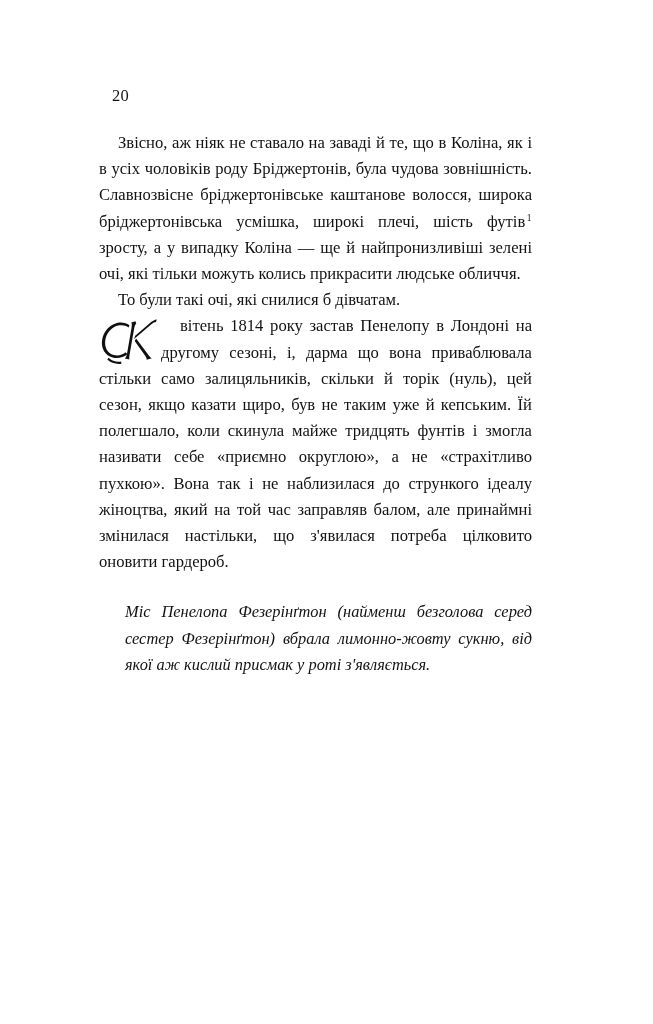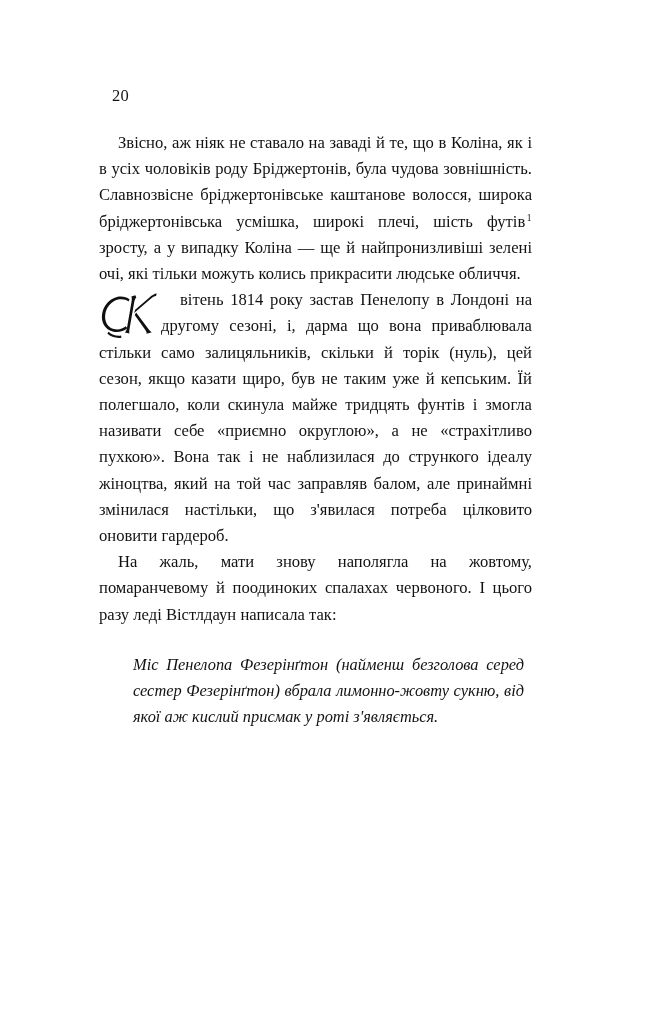--- a/index.html
+++ b/index.html
@@ -76,21 +76,21 @@
     padding-right: 0.5px;
   }
 
   
   .excerpt {
     margin: 24px 0 0 0;
     padding-left: 26px;
     width: 407px;
   }
   .excerpt p {
-    margin: 8px;
+    margin: 0;
     font-style: italic;
     font-size: 16.4px;
     line-height: 26.2px;
     text-align: justify;
     text-indent: 0;
     color: #121212;
   }
 
   
   .footnote-area {
@@ -126,20 +126,21 @@
 <body>
 
 <div class="page">
 
   <div class="folio">20</div>
 
   <div class="textblock">
 
     <p class="body"><span>Звісно, аж ніяк не ставало на заваді й те, що в Коліна, як і в усіх чоловіків роду Бріджертонів, була чудова зовнішність. Славнозвісне бріджертонівське каштанове волосся, широка бріджертонівська усмішка, широкі плечі, шість футів</span><sup class="fn">1</sup><span> зросту, а у випадку Коліна — ще й найпронизливіші зелені очі, які тільки можуть колись прикрасити людське обличчя.</span></p>
 
+    <p class="body">То були такі очі, які снилися б дівчатам.</p>
 
 
     <p class="body dropcap-para gap-before-chapter">
       <span class="dropcap">
         <svg width="62" height="52" viewBox="0 0 62 52" xmlns="http://www.w3.org/2000/svg" aria-hidden="true">
           <g fill="#101010">
 
             <path d="M30.5 10.2c-3.4-2.6-8.1-3.4-12.6-2.3C10.4 9.8 4.4 16.6 3.1 24.9c-1.3 8.4 3.1 15.6 10.6 17.6 5.2 1.4 10.7 0 14.6-3.3l-1.5-1.9c-3.3 2.7-7.8 3.9-12.1 2.7-6.1-1.7-9.5-7.7-8.4-14.8C7.4 18 12.6 12.2 19 10.6c3.9-1 7.9-.3 10.6 1.9l.9-2.3z"></path>
 
             <path d="M36.4 6.3l-4.1 1.3c.7 1.4.6 3.1.2 5.4l-4.4 25.3c-.4 2.4-1 4-2.2 5.2l4.5 1.1c-.3-1.5-.1-3.2.3-5.5l4.4-25.3c.4-2.3.9-4 2.2-5.3l-.9-2.2z"></path>
@@ -148,21 +149,20 @@
 
             <path d="M37.1 23.6l-1.4 2.5 10.3 14.4c1.5 2.1 1.9 3.2 1.5 4.3l5.4-1.5c-1.3-.7-2.5-2-4-4.1L37.1 23.6z"></path>
 
             <path d="M8.3 44.6c3.6 3.4 8.9 5 14.1 4.2l-.3-2.2c-4.7.7-9.4-.7-12.5-3.8l-1.3 1.8z"></path>
           </g>
         </svg>
       </span>
       <span>вітень 1814 року застав Пенелопу в Лондоні на другому сезоні, і, дарма що вона приваблювала стільки само залицяльників, скільки й торік (нуль), цей сезон, якщо казати щиро, був не таким уже й кепським. Їй полегшало, коли скинула майже тридцять фунтів і змогла називати себе «приємно округлою», а не «страхітливо пухкою». Вона так і не наблизилася до стрункого ідеалу жіноцтва, який на той час заправляв балом, але принаймні змінилася настільки, що з'явилася потреба цілковито оновити гардероб.</span>
     </p>
 
-    <p class="body">На жаль, мати знову наполягла на жовтому, помаранчевому й поодиноких спалахах червоного. І цього разу леді Вістлдаун написала так:</p>
 
     <blockquote class="excerpt">
       <p>Міс Пенелопа Фезерінґтон (найменш безголова серед сестер Фезерінґтон) вбрала лимонно-жовту сукню, від якої аж кислий присмак у роті з'являється.</p>
     </blockquote>
 
   </div>
 
   <div class="footnote-area">
     <div class="footnote-rule"></div>
     <div class="footnote-row">

